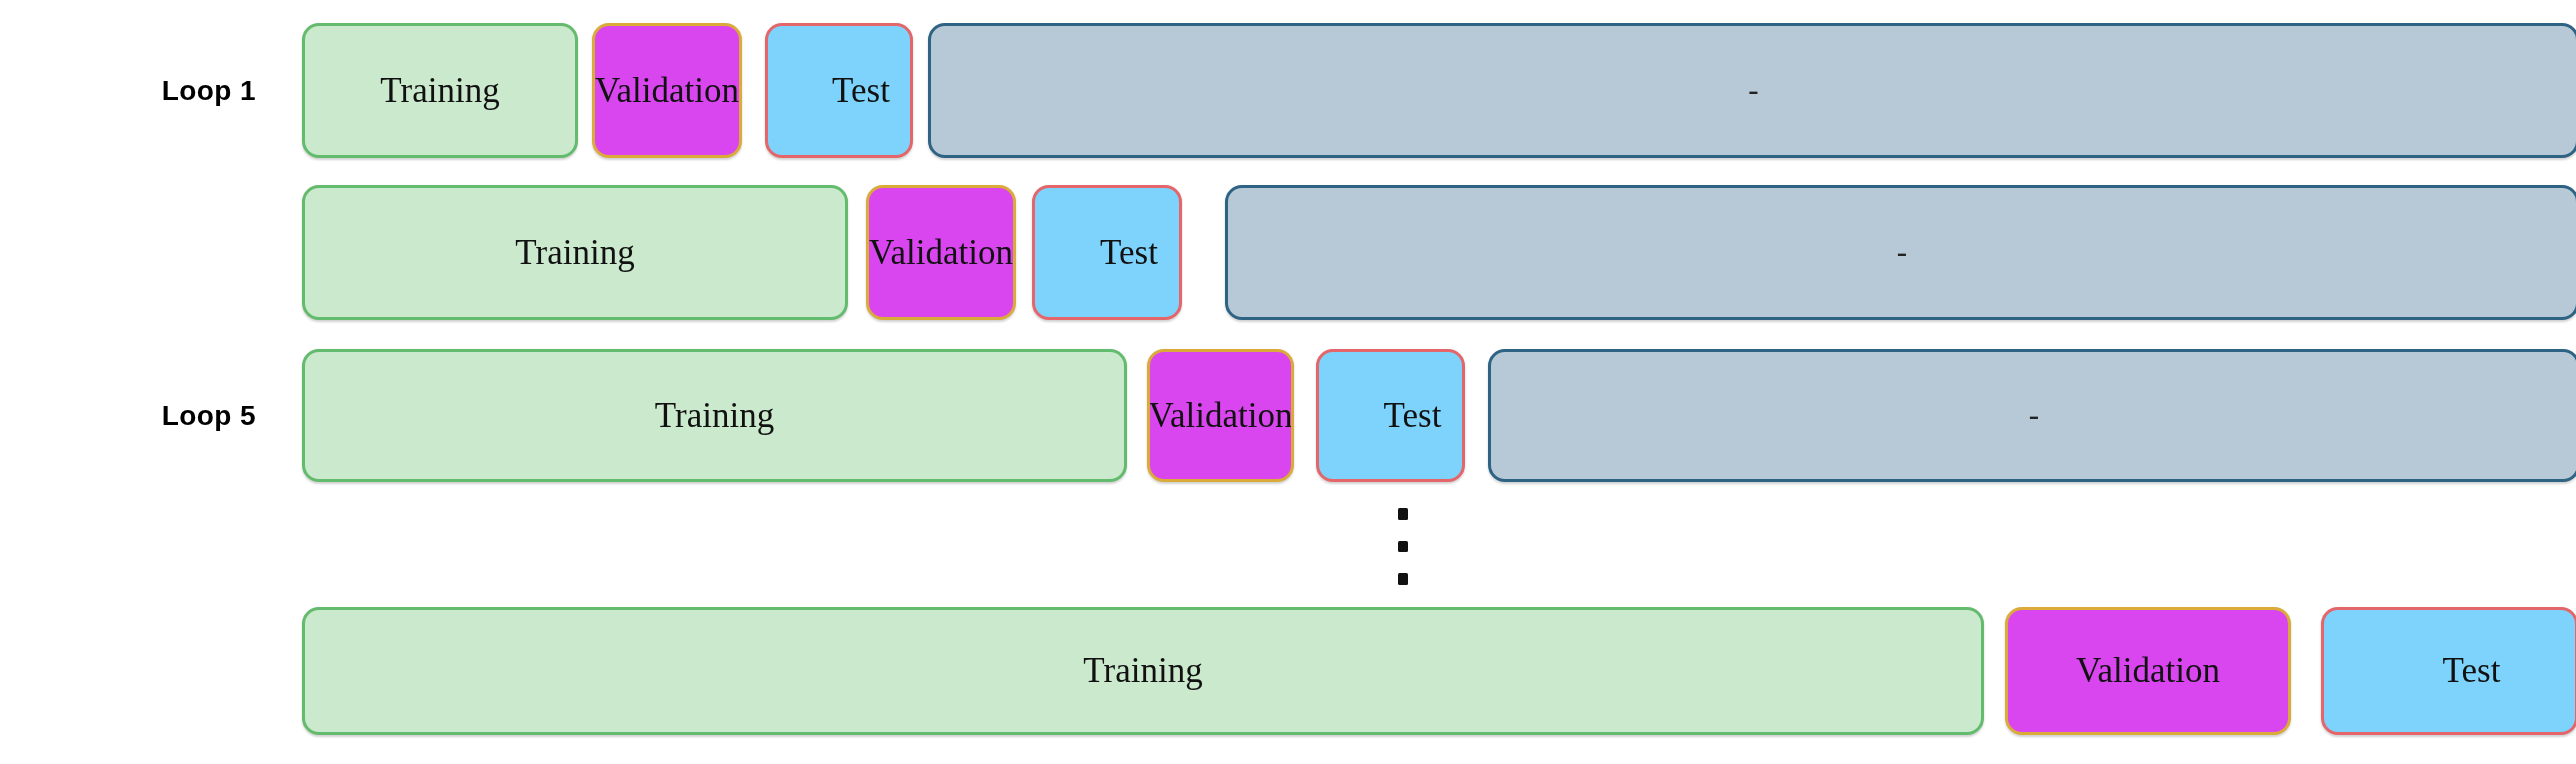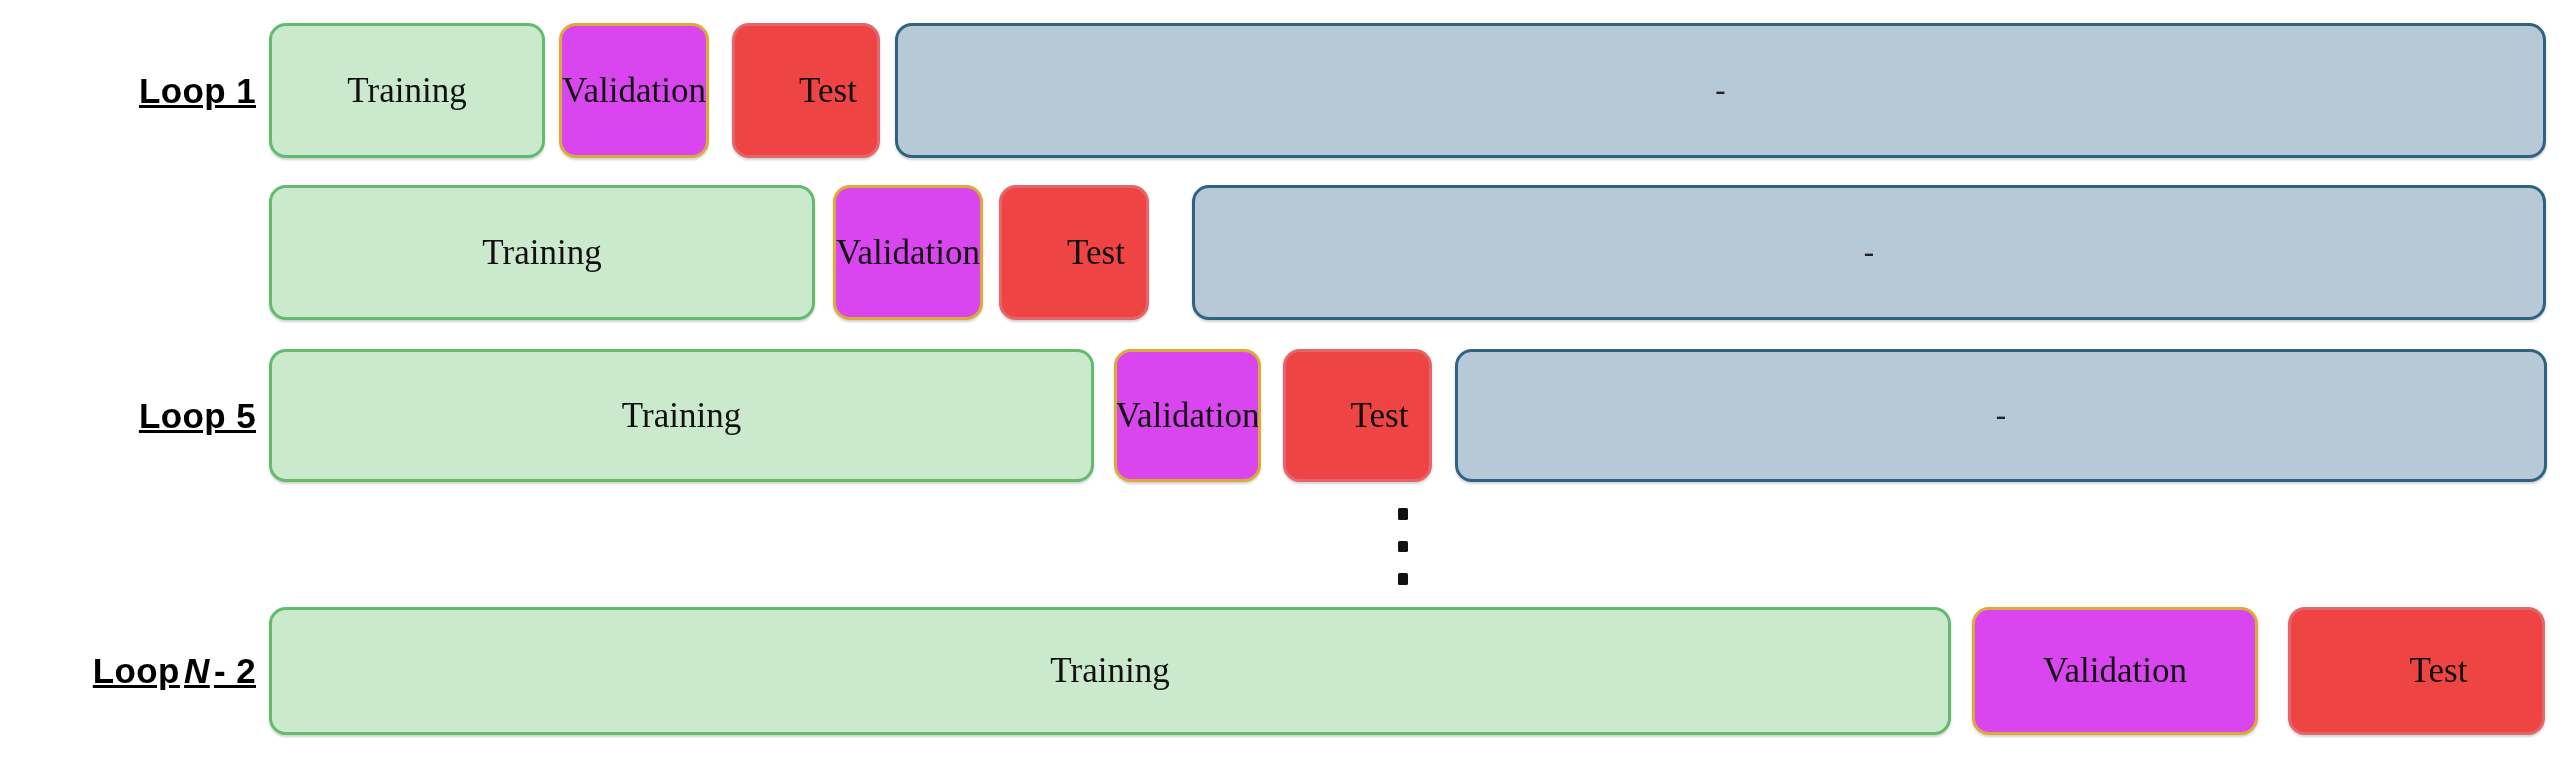--- a/index.html
+++ b/index.html
@@ -16,28 +16,27 @@
     width: 2576px;
     height: 765px;
     background: #ffffff;
     overflow: hidden;
   }
   .row-label {
     position: absolute;
     color: #000000;
     font-family: "Liberation Sans", sans-serif;
     font-weight: bold;
-    font-size: 35px;
+    font-size: 28px;
     letter-spacing: 0.4px;
     white-space: nowrap;
     text-align: center;
     display: flex;
     align-items: center;
     justify-content: flex-end;
-    text-decoration: underline;
     -webkit-font-smoothing: antialiased;
   }
   .row-label .em {
     font-style: italic;
     font-weight: bold;
     padding: 0 0.12em;
   }
   .seg {
     position: absolute;
     box-sizing: border-box;
@@ -46,31 +45,32 @@
     border-width: 3.9px;
     display: flex;
     align-items: center;
     justify-content: center;
     font-family: "Liberation Serif", serif;
     font-size: 35px;
     color: #111111;
     text-align: center;
     overflow: hidden;
     box-shadow: 0 1.5px 2.3px rgba(0,0,0,0.18);
+    margin-left: 33px;
   }
   .seg.training {
     background: #cbe9cd;
     border-color: #63bb6d;
   }
   .seg.validation {
     background: #d946ef;
     border-color: #dbab3a;
   }
   .seg.test {
-    background: #ef4444;
+    background: #7dd3fc;
     border-color: #e4656a;
     padding-left: 44px;
   }
   .seg.future {
     background: #b7c9d6;
     border-color: #2e6384;
   }
   .seg.future .seg-text {
     font-size: 31px;
     color: #222222;
@@ -131,25 +131,20 @@
     </div>
     <div class="seg validation" style="left: 1114px; top: 349px; width: 147px; height: 133px;">
       <span class="seg-text">Validation</span>
     </div>
     <div class="seg test" style="left: 1283px; top: 349px; width: 149px; height: 133px;">
       <span class="seg-text">Test</span>
     </div>
     <div class="seg future" style="left: 1455px; top: 349px; width: 1092px; height: 133px;">
       <span class="seg-text">-</span>
     </div>
-    <div class="row-label" style="left: 46px; top: 607px; width: 210px; height: 128px;">
-      <span>Loop</span>
-      <span class="em">N</span>
-      <span>- 2</span>
-    </div>
     <div class="seg training" style="left: 269px; top: 607px; width: 1682px; height: 128px;">
       <span class="seg-text">Training</span>
     </div>
     <div class="seg validation" style="left: 1972px; top: 607px; width: 286px; height: 128px;">
       <span class="seg-text">Validation</span>
     </div>
     <div class="seg test" style="left: 2288px; top: 607px; width: 257px; height: 128px;">
       <span class="seg-text">Test</span>
     </div>
     <div class="vdots" style="left: 1398px; top: 508px; width: 10.8px; height: 77px;">

